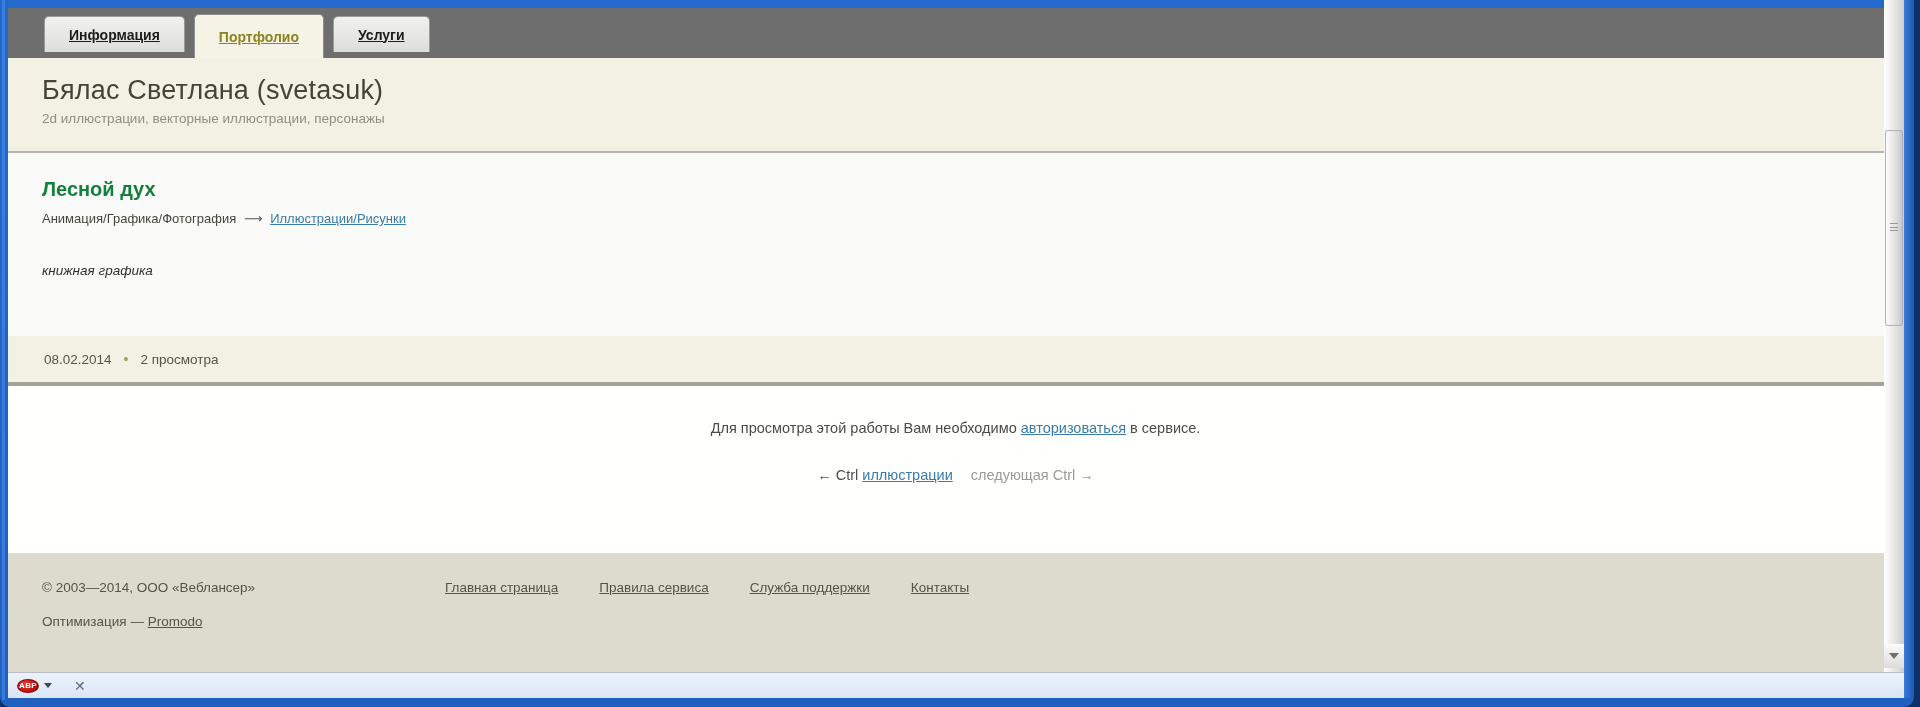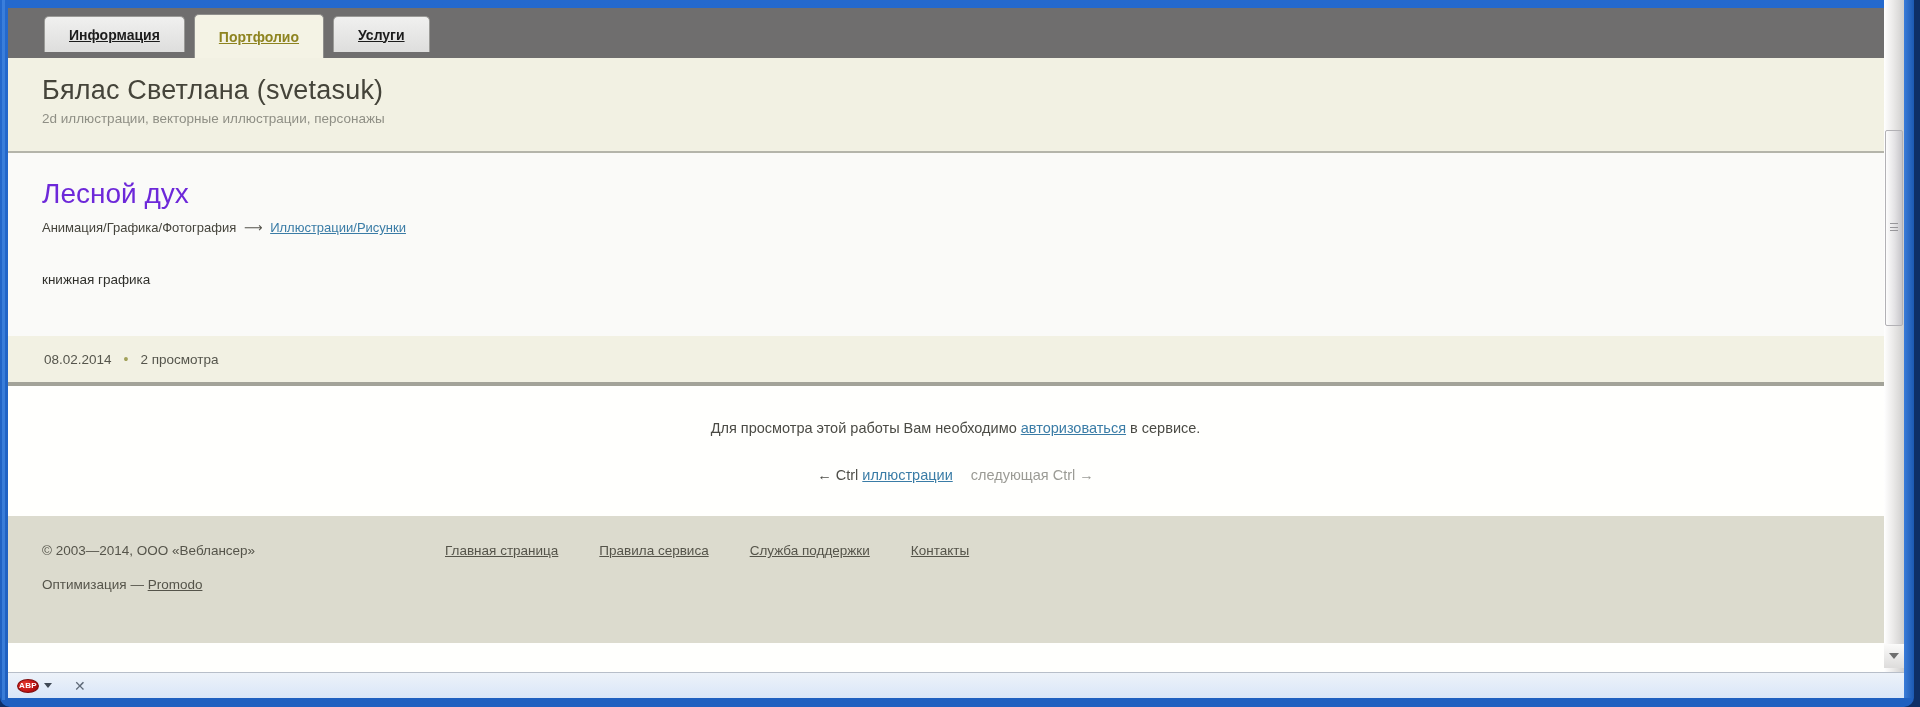--- a/index.html
+++ b/index.html
@@ -36,35 +36,35 @@
     height:44px; margin-bottom:0; background:#f4f3e5;
     border-color:#8f8f8c; color:#8e8420;
   }
   
   .profile-header { height:95px; background:#f2f1e3; border-bottom:2px solid #b4b4aa; padding:17px 0 0 34px; }
   .profile-header h1 { font-size:27px; font-weight:400; color:#45443a; letter-spacing:.2px; }
   .profile-sub { margin-top:5px; font-size:13.5px; color:#8f8f85; }
 
   
   .work { height:183px; background:#fafaf8; padding:25px 0 0 34px; }
-  .work h2 { font-size:28px; font-weight:400; color:#6d28d9; }
+  .work h2 { font-size:20px; font-weight:700; color:#15803d; }
   .breadcrumb { margin-top:10px; font-size:13px; color:#45443c; }
   .breadcrumb .arrow { color:#55544c; padding:0 4px; }
   a.blue-link { color:#3a7ca6; text-decoration:underline; cursor:pointer; }
-  .work-desc { margin-top:37px; font-size:13.5px; color:#30302c; }
+  .work-desc { margin-top:37px; font-size:13.5px; color:#30302c;font-style:italic; }
 
   
   .meta { height:46px; background:#f2f1e3; display:flex; align-items:center; padding-left:36px;
     font-size:13.5px; color:#55554c; }
   .meta .dot { color:#a2a15a; font-size:14px; padding:0 12px; }
 
   .divider-strong { height:4px; background:#a3a399; }
 
   
-  .auth { height:130px; background:#fffffd; text-align:center; padding-top:34px;padding-left:19px; }
+  .auth { height:167px; background:#fffffd; text-align:center; padding-top:34px;padding-left:19px; }
   .auth-msg { font-size:14.5px; color:#4b4b45; }
   .pager { margin-top:31px; font-size:14.5px; color:#4f4f49; }
   .pager .muted { color:#9b9b95; }
   .pager .spacer { display:inline-block; width:10px; }
 
   
   .footer { height:127px; background:#dcdbce; padding:27px 0 0 34px; font-size:13.5px; color:#55544a; }
   .footer-row { display:flex; align-items:baseline; }
   .copyright { width:403px; }
   .footer-links { display:flex; }

